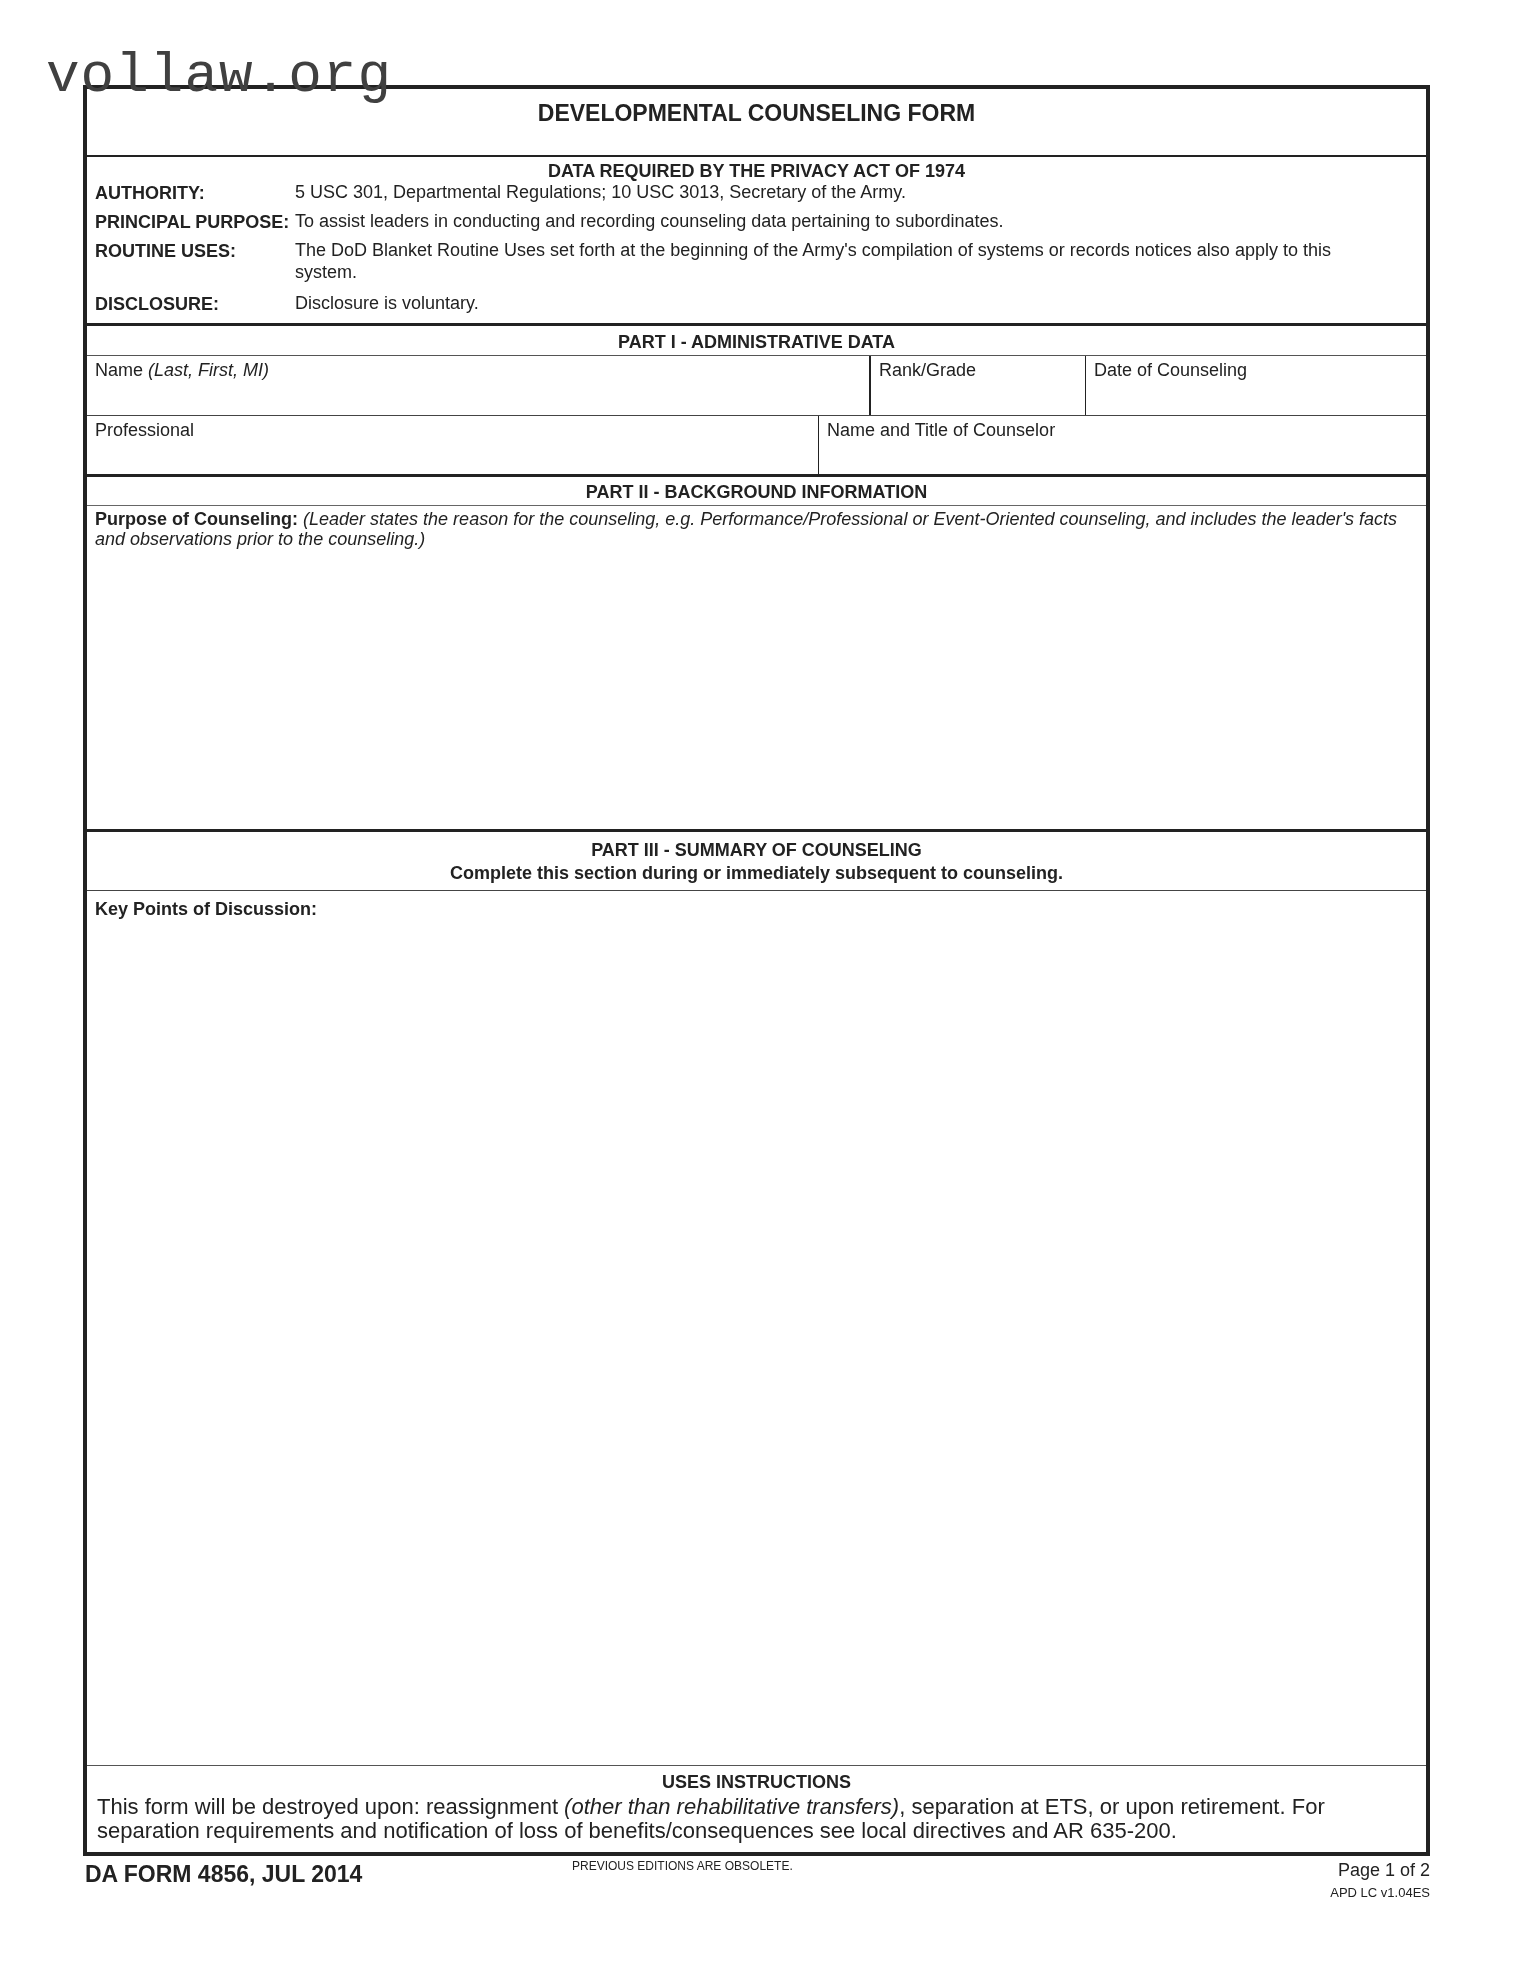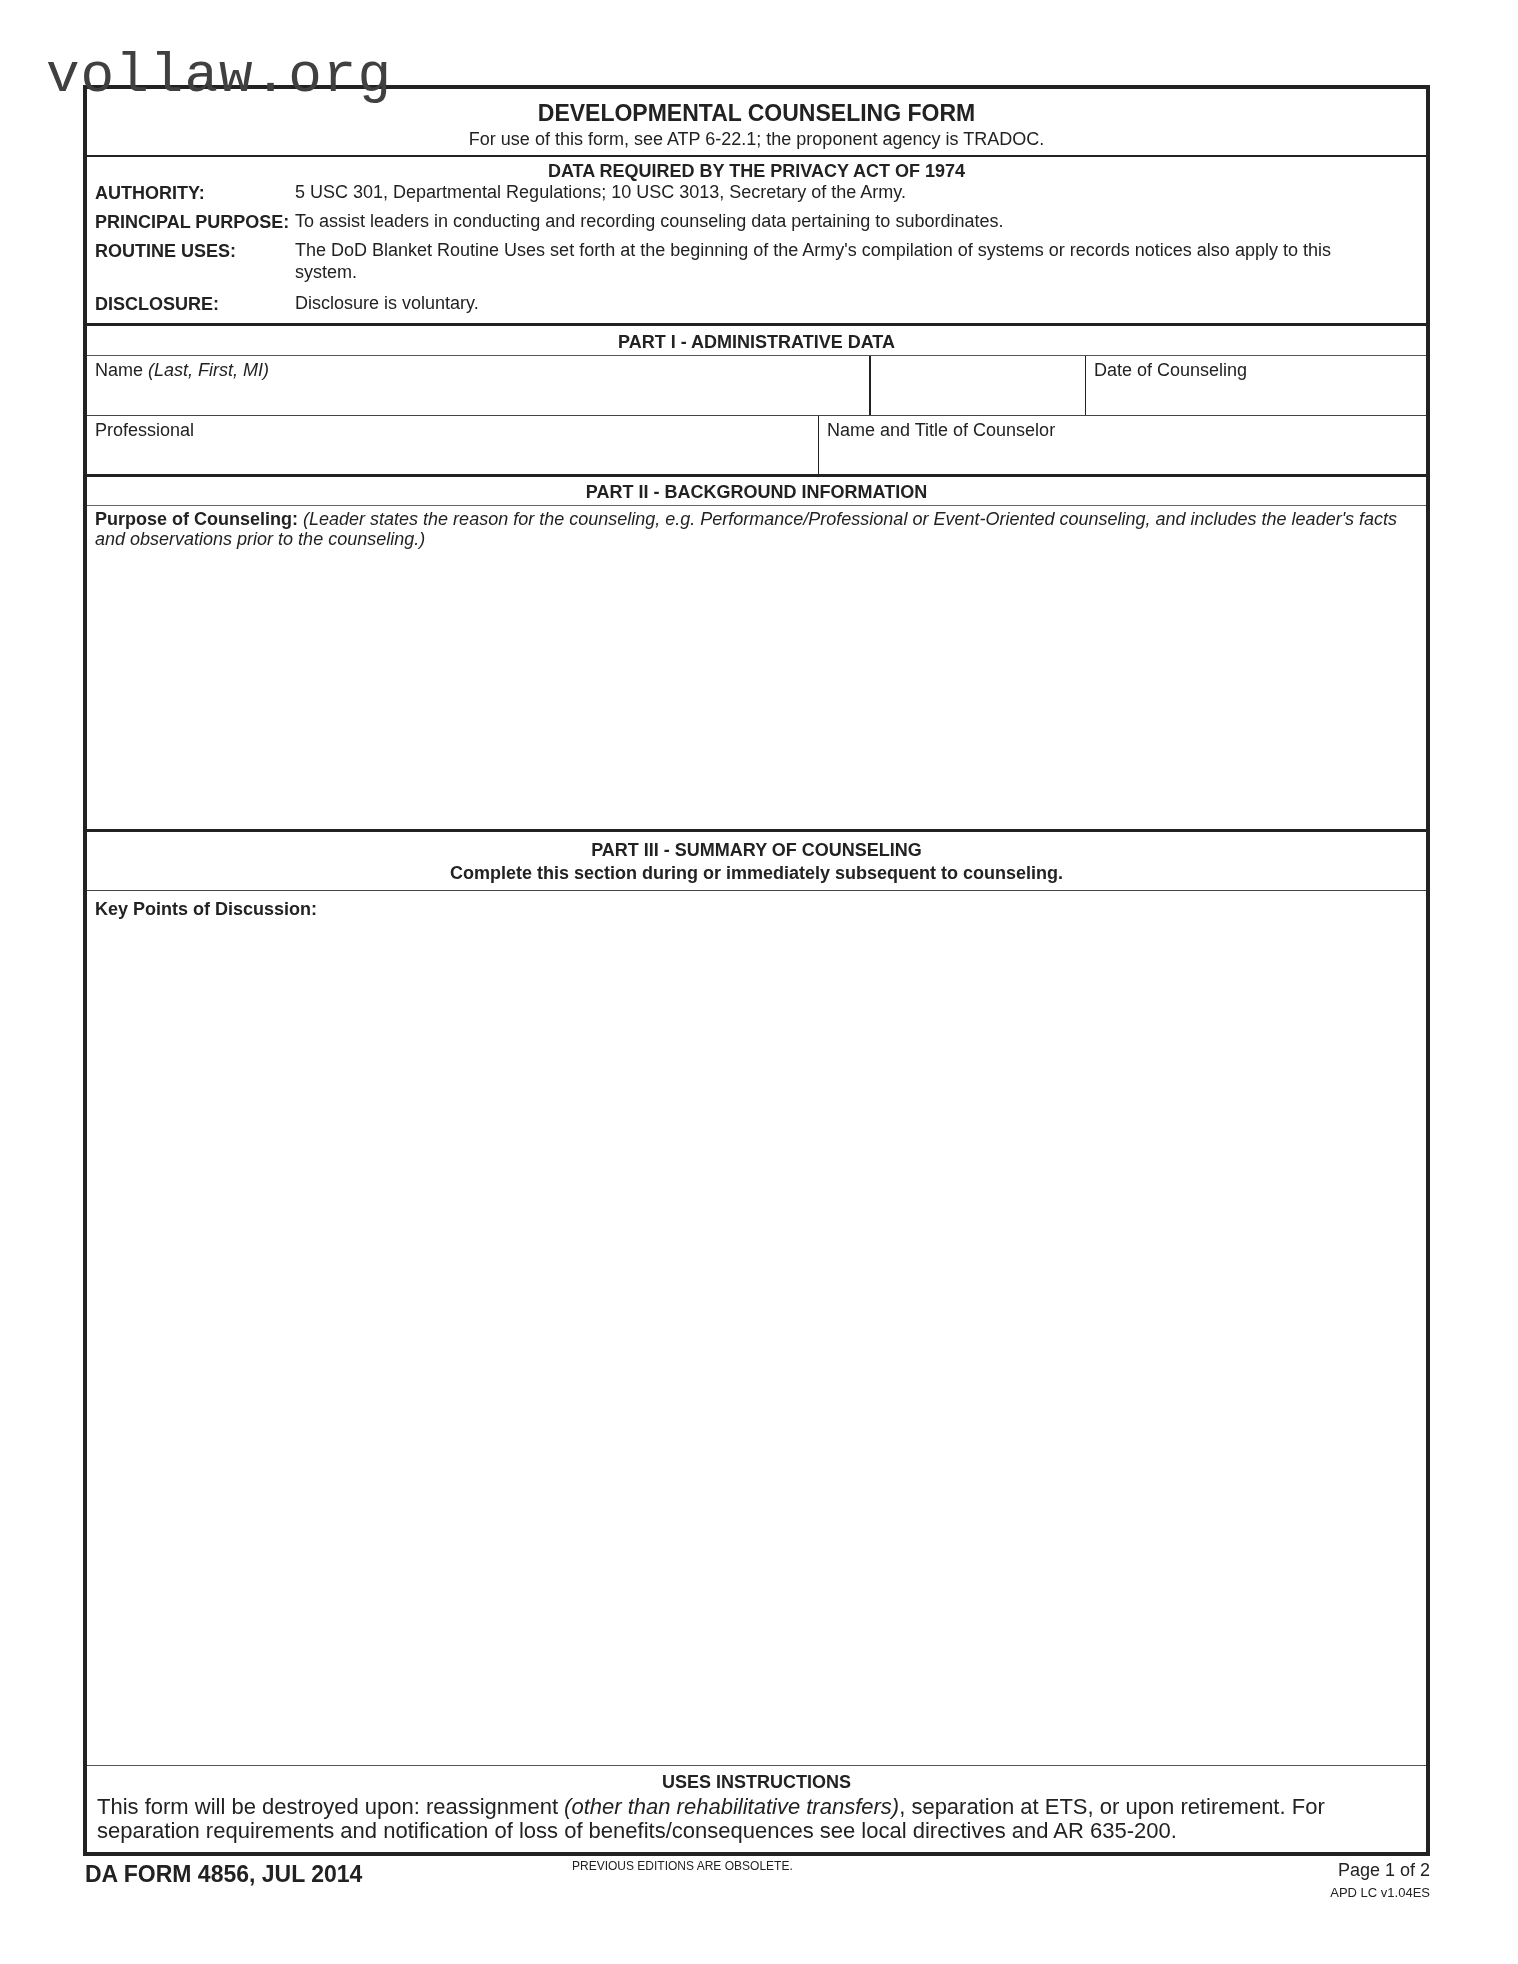--- a/index.html
+++ b/index.html
@@ -25,21 +25,20 @@
   .footer { position:absolute; }
 </style>
 </head>
 <body>
 
 <div class="watermark">vollaw.org</div>
 
 <div class="form">
 
   <div class="abs center title" style="top:11px;text-align:center;">DEVELOPMENTAL COUNSELING FORM</div>
-  <div class="abs center sub" style="top:40px;">For use of this form, see ATP 6-22.1; the proponent agency is TRADOC.</div>
   <div class="hline" style="top:66px;height:2px;"></div>
 
   <div class="abs center hdr" style="top:72px;">DATA REQUIRED BY THE PRIVACY ACT OF 1974</div>
 
   <div class="abs pa-label" style="left:8px;top:94px;">AUTHORITY:</div>
   <div class="abs pa-text" style="left:208px;top:92px;right:30px;">5 USC 301, Departmental Regulations; 10 USC 3013, Secretary of the Army.</div>
 
   <div class="abs pa-label" style="left:8px;top:123px;">PRINCIPAL PURPOSE:</div>
   <div class="abs pa-text" style="left:208px;top:121px;right:30px;">To assist leaders in conducting and recording counseling data pertaining to subordinates.</div>
 
@@ -51,20 +50,23 @@
 
   <div class="hline" style="top:234px;height:3px;"></div>
 
   <div class="abs center hdr" style="top:243px;">PART I - ADMINISTRATIVE DATA</div>
   <div class="hline" style="top:266px;height:1px;background:#555555;"></div>
 
   <div class="field-area" style="left:0;top:267px;width:782px;height:59px;">
     <span class="abs lbl" style="left:8px;top:4px;"><span>Name</span> <span class="ital">(Last, First, MI)</span></span>
   </div>
   <div class="vline" style="left:782px;top:267px;height:59px;"></div>
+  <div class="field-area" style="left:784px;top:267px;width:214px;height:59px;">
+    <span class="abs lbl" style="left:8px;top:4px;">Rank/Grade</span>
+  </div>
   <div class="vline" style="left:998px;top:267px;height:59px;width:1px;"></div>
   <div class="field-area" style="left:999px;top:267px;right:0;height:59px;">
     <span class="abs lbl" style="left:8px;top:4px;">Date of Counseling</span>
   </div>
   <div class="hline" style="top:326px;height:1px;background:#444444;"></div>
 
   <div class="field-area" style="left:0;top:327px;width:731px;height:58px;">
     <span class="abs lbl" style="left:8px;top:4px;">Professional</span>
   </div>
   <div class="vline" style="left:731px;top:327px;height:58px;width:1px;"></div>

